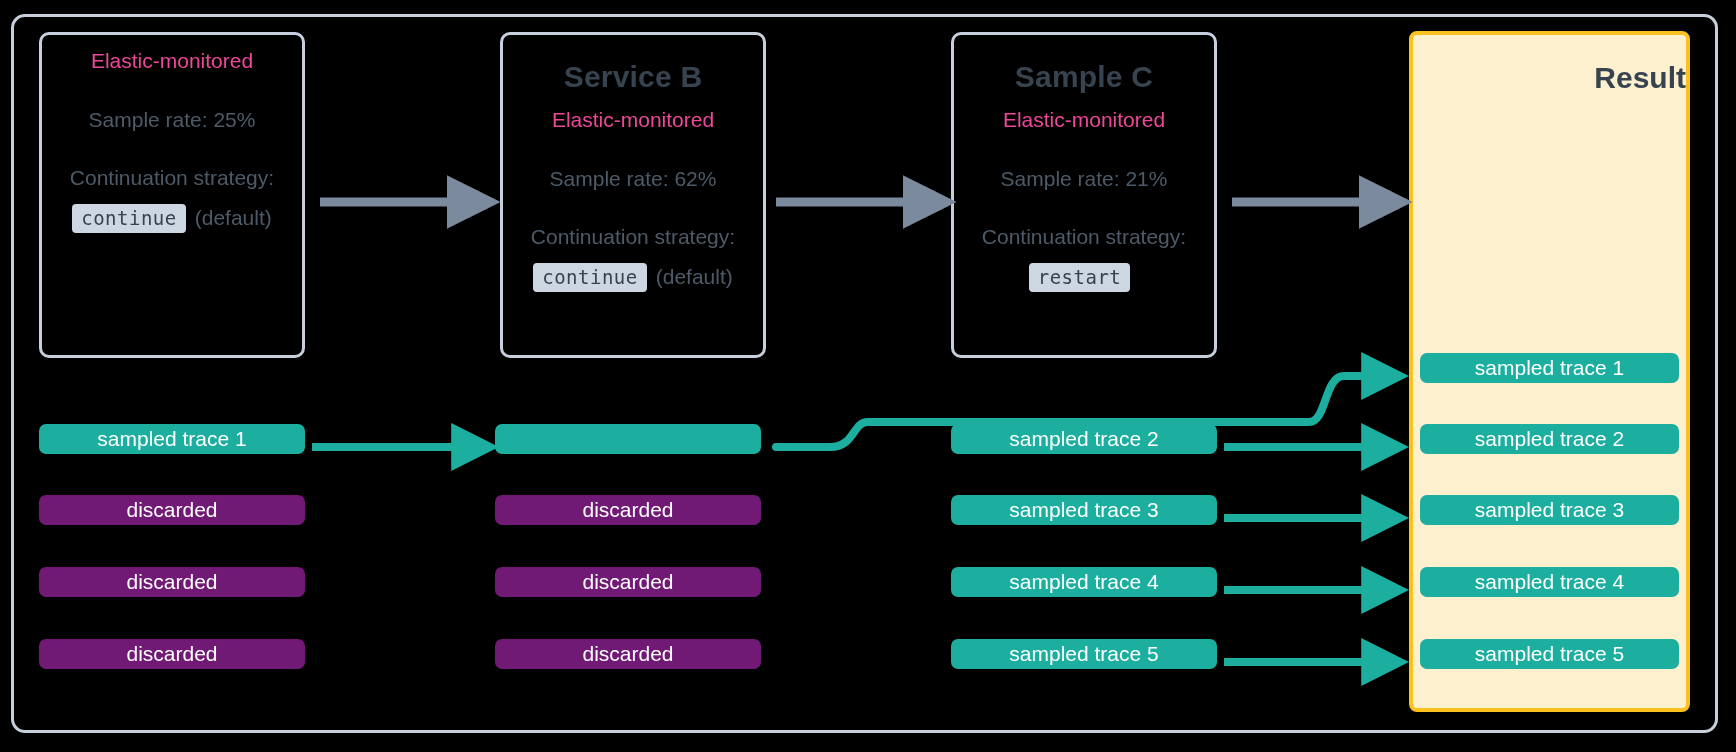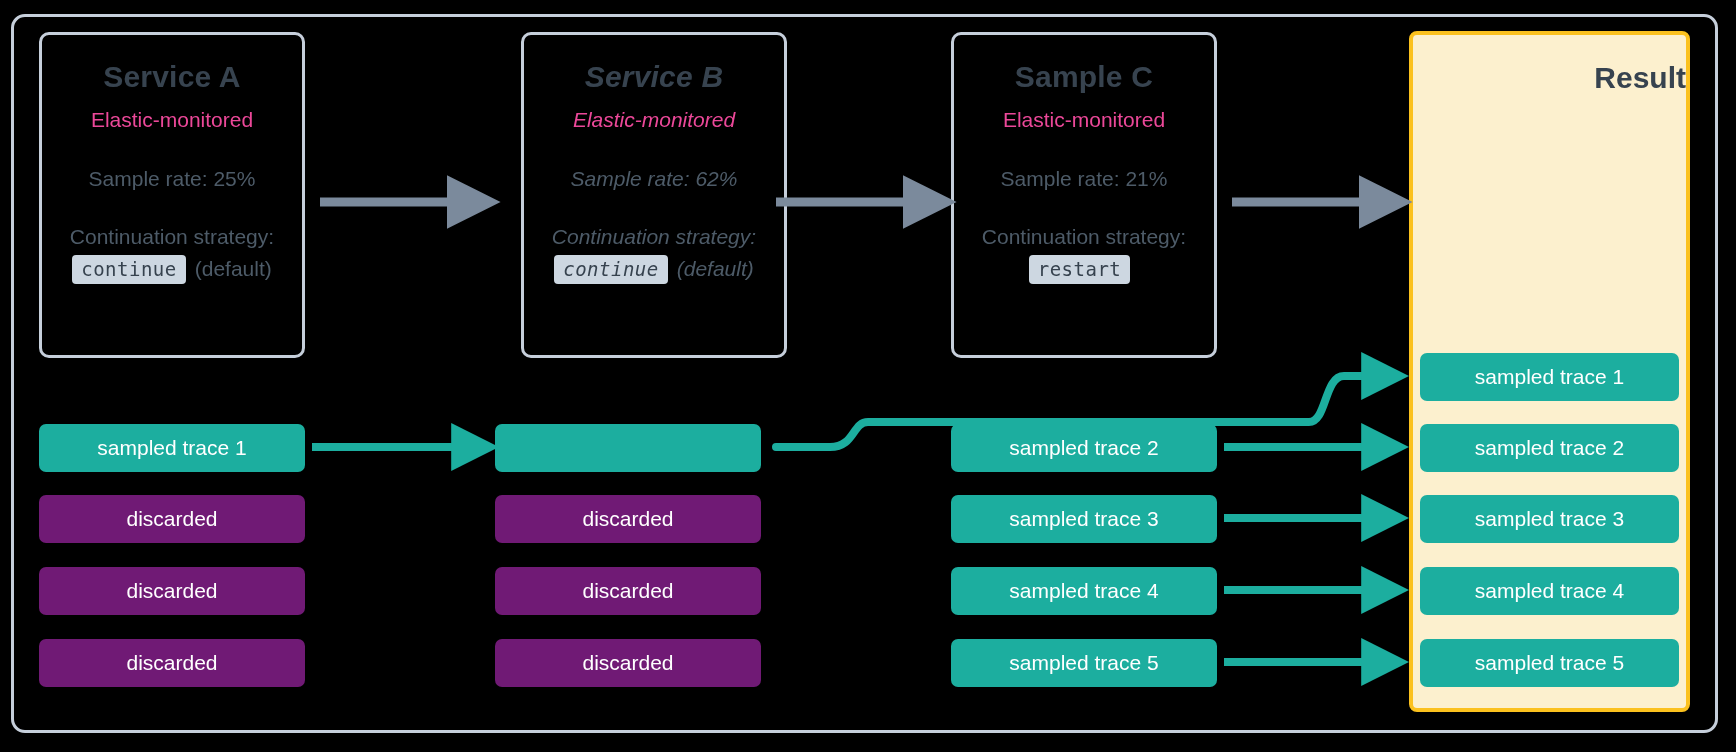--- a/index.html
+++ b/index.html
@@ -56,21 +56,21 @@
     color: #4d5b68;
     margin-top: 35px;
   }
   .service-card .svc-strategy-label {
     font-size: 21px;
     color: #4d5b68;
     margin-top: 31px;
     line-height: 30px;
   }
   .svc-strategy-row {
-    margin-top: 3px;
+    margin-top: 11px;
     display: flex;
     align-items: baseline;
     justify-content: center;
     gap: 9px;
     white-space: nowrap;
   }
   .code-badge {
     display: inline-block;
     background: #cdd7e1;
     color: #36424e;
@@ -99,21 +99,21 @@
   #result-panel .result-title {
     text-align: right;
     font-size: 30px;
     font-weight: bold;
     color: #37434f;
     margin-top: 26px;
   }
   
   .pill {
     position: absolute;
-    height: 48px;
+    height: 30px;
     border-radius: 7px;
     color: #ffffff;
     font-size: 21px;
     display: flex;
     align-items: center;
     justify-content: center;
     box-sizing: border-box;
   }
   .pill.sampled { background: #1cae9f; }
   .pill.discarded { background: #701a75; }
@@ -121,31 +121,30 @@
   .arrow-svg { position: absolute; overflow: visible; pointer-events: none; }
 </style>
 </head>
 <body>
 
 <div id="stage">
 
   <div id="outer-frame"></div>
 
   <div class="service-card" style="left:39px;">
-    <div class="svc-title">Service A</div>
     <div class="svc-sub">Elastic-monitored</div>
     <div class="svc-rate">Sample rate: 25%</div>
     <div class="svc-strategy-label">Continuation strategy:</div>
     <div class="svc-strategy-row">
       <span class="code-badge">continue</span>
       <span class="default-note">(default)</span>
     </div>
   </div>
 
-  <div class="service-card" style="left:521px;font-style:italic;">
+  <div class="service-card" style="left:500px;">
     <div class="svc-title">Service B</div>
     <div class="svc-sub">Elastic-monitored</div>
     <div class="svc-rate">Sample rate: 62%</div>
     <div class="svc-strategy-label">Continuation strategy:</div>
     <div class="svc-strategy-row">
       <span class="code-badge">continue</span>
       <span class="default-note">(default)</span>
     </div>
   </div>
 

